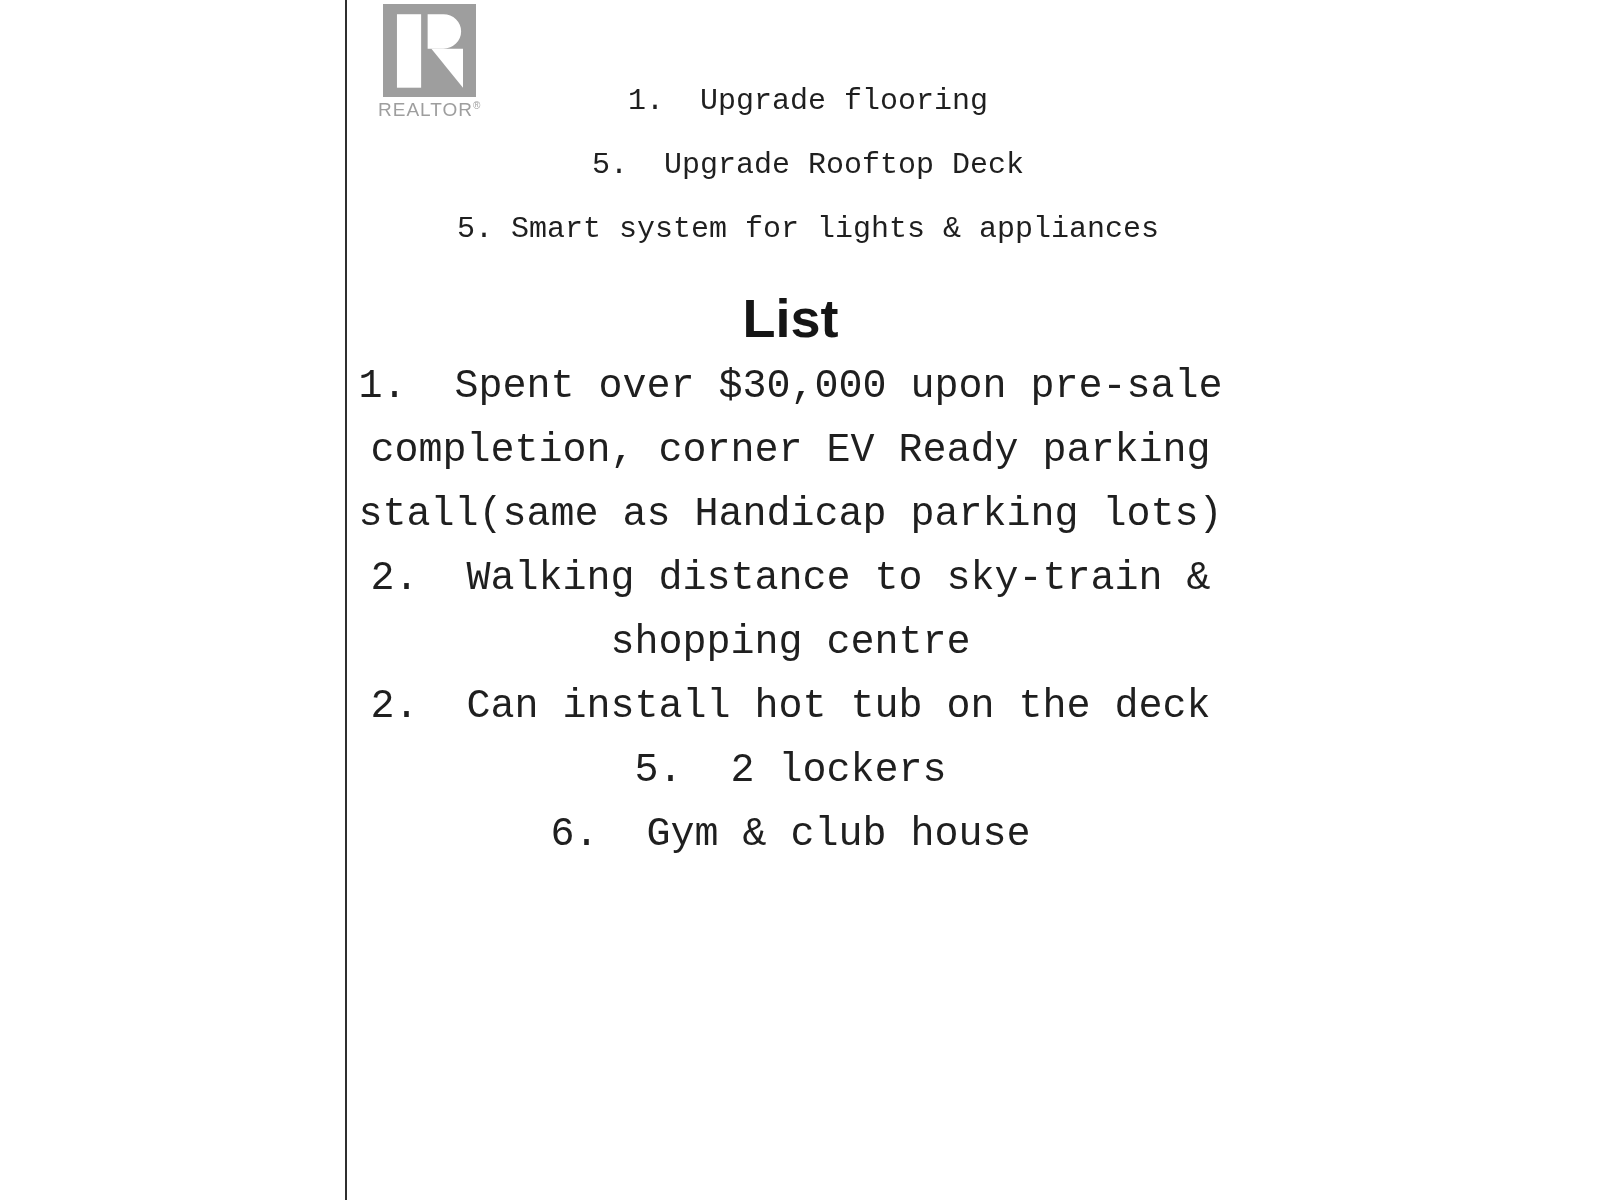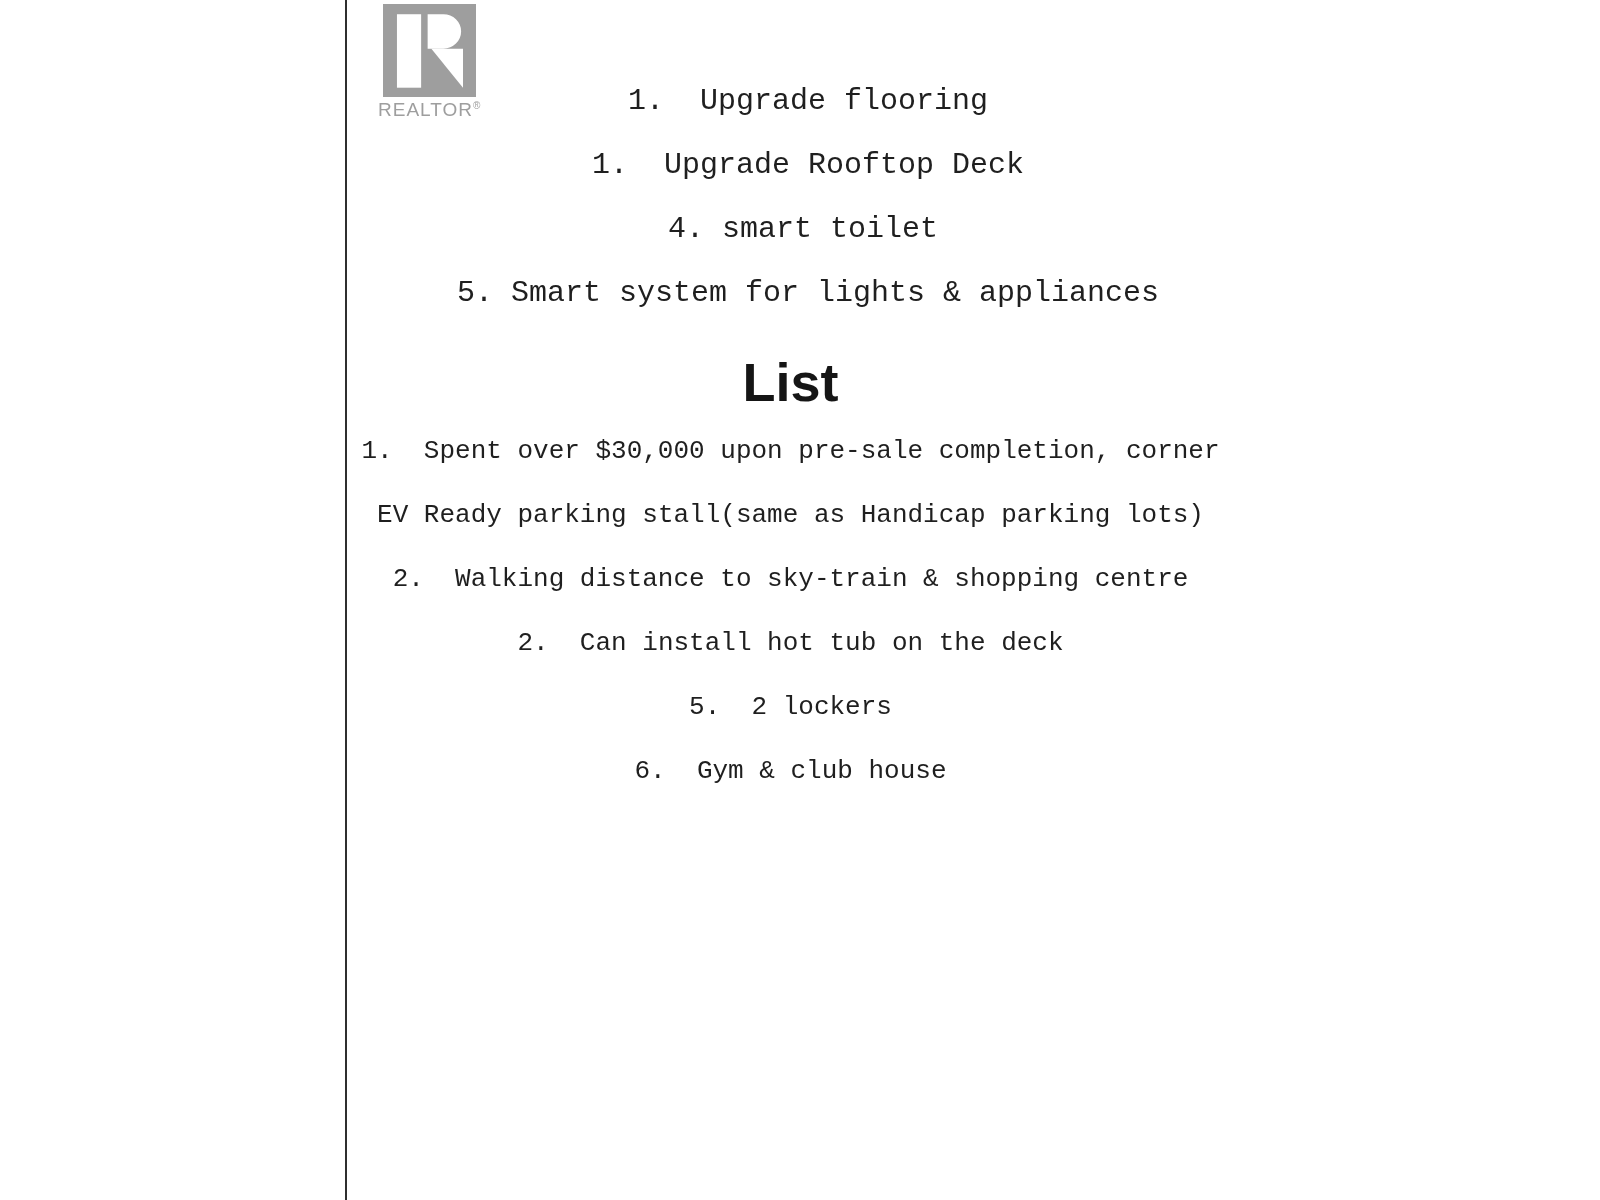--- a/index.html
+++ b/index.html
@@ -71,21 +71,21 @@
     margin-top: 27px;
     font-family: "Liberation Sans", sans-serif;
     font-weight: bold;
     font-size: 54px;
     line-height: 60px;
     text-align: center;
     color: #151515;
   }
   .bonus-list {
     margin-top: 7px;
-    font-size: 26px;
+    font-size: 40px;
     line-height: 64px;
   }
   .bonus-item {
     text-align: center;
     white-space: pre-wrap;
   }
 </style>
 </head>
 <body>
 
@@ -101,22 +101,21 @@
       <polygon points="52,48 86,48 86,90" fill="#ffffff"></polygon>
     </svg>
     <div class="logo-label"><span>REALTOR</span><span class="reg">®</span></div>
   </div>
 
   <div class="content">
 
 
     <div class="reno-list">
       <div class="reno-item centered">1.  Upgrade flooring</div>
-      <div class="reno-item centered">1.  Upgrade Rooftop Deck</div>
-      <div class="reno-item indented">4. smart toilet</div>
+      <div class="reno-item centered">5.  Upgrade Rooftop Deck</div>
       <div class="reno-item centered">5. Smart system for lights &amp; appliances</div>
     </div>
 
     <div class="bonus-heading">List</div>
 
     <div class="bonus-list">
       <div class="bonus-item">1.  Spent over $30,000 upon pre-sale completion, corner EV Ready parking stall(same as Handicap parking lots)</div>
       <div class="bonus-item">2.  Walking distance to sky-train &amp; shopping centre</div>
       <div class="bonus-item">2.  Can install hot tub on the deck</div>
       <div class="bonus-item">5.  2 lockers</div>

